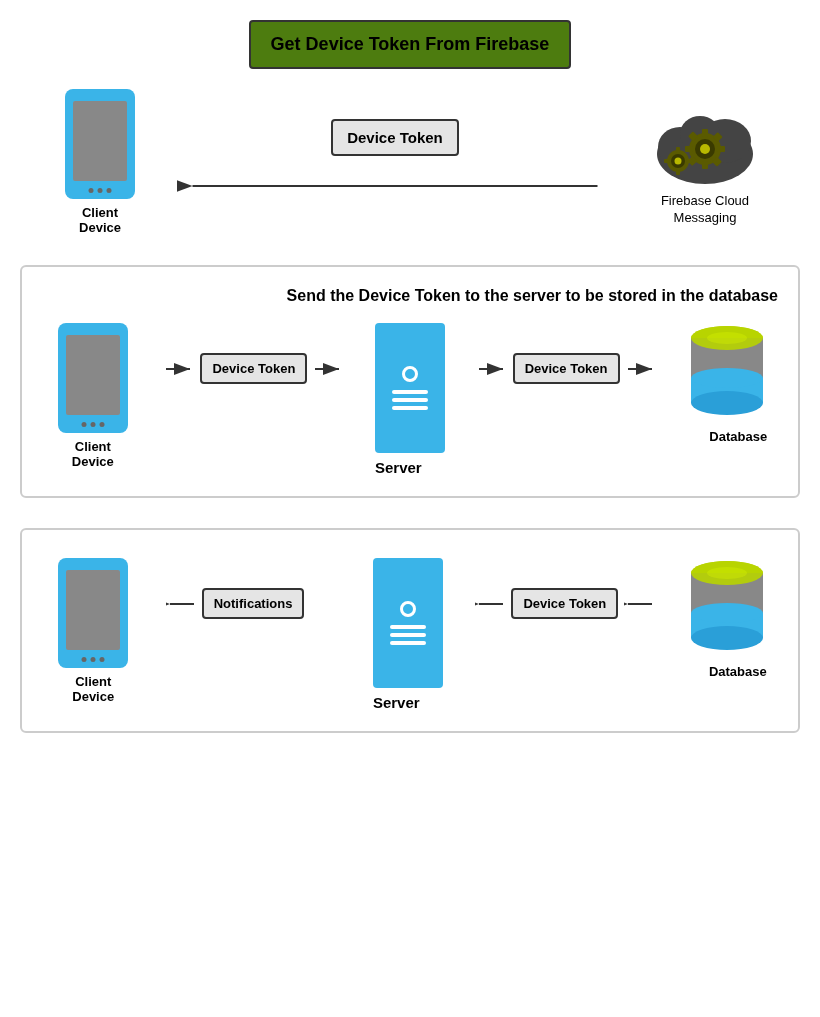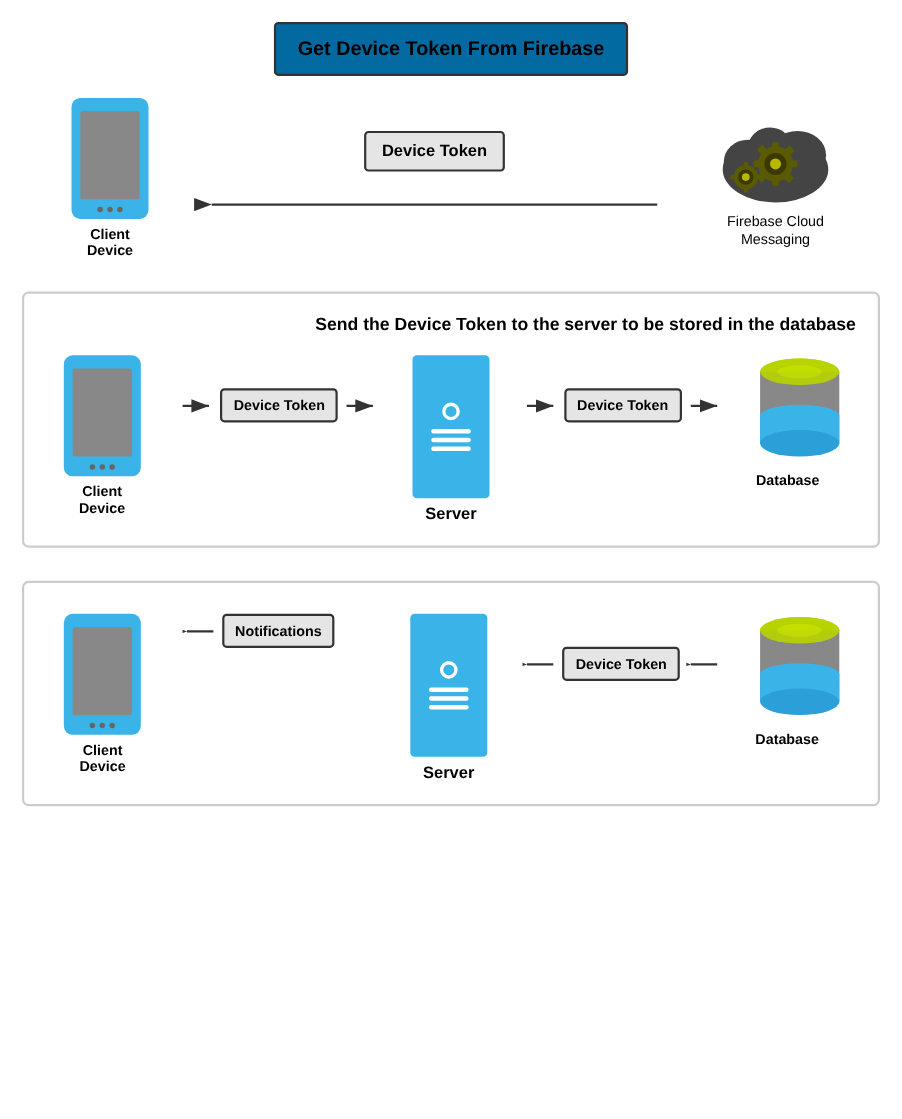--- a/index.html
+++ b/index.html
@@ -17,21 +17,21 @@
 
     .title-box {
       border: 2px solid #333;
       border-radius: 4px;
       padding: 12px 20px;
       text-align: center;
       font-size: 18px;
       font-weight: bold;
       display: inline-block;
       margin: 0 auto;
-      background: #0369a1;
+      background: #4d7c0f;
     }
 
     .title-container {
       text-align: center;
       margin-bottom: 20px;
     }
 
     .diagram-row {
       display: flex;
       align-items: center;
@@ -113,21 +113,21 @@
       font-size: 13px;
       text-align: center;
       margin-top: 4px;
       line-height: 1.3;
     }
 
     
     .server {
       display: flex;
       flex-direction: column;
-      align-items: center;
+      align-items: flex-start;
     }
 
     .server-body {
       width: 70px;
       height: 130px;
       background: #3ab4e8;
       border-radius: 4px;
       position: relative;
       display: flex;
       flex-direction: column;
@@ -159,21 +159,21 @@
     .server-label {
       font-size: 15px;
       font-weight: bold;
       margin-top: 6px;
     }
 
     
     .database {
       display: flex;
       flex-direction: column;
-      align-items: flex-start;
+      align-items: flex-end;
     }
 
     .db-label {
       font-size: 13px;
       font-weight: bold;
       margin-top: 6px;
     }
 
     
     .section-box {
@@ -370,21 +370,21 @@
         <div class="phone-screen"></div>
         <div class="phone-dots">
           <div class="phone-dot"></div>
           <div class="phone-dot"></div>
           <div class="phone-dot"></div>
         </div>
       </div>
       <div class="phone-label">Client Device</div>
     </div>
 
-    <div style="display:flex; align-items:center; gap:6px; ">
+    <div style="display:flex; align-items:center; gap:6px; margin-top:30px;">
 
       <svg width="30" height="20">
         <defs>
           <marker id="ah-l1" markerWidth="8" markerHeight="8" refX="0" refY="3" orient="auto">
             <polygon points="8 0, 8 6, 0 3" fill="#333"></polygon>
           </marker>
         </defs>
         <line x1="28" y1="10" x2="4" y2="10" stroke="#333" stroke-width="2" marker-end="url(#ah-l1)"></line>
       </svg>
       <div class="token-box" style="font-size:13px;padding:6px 10px;">Notifications</div>

